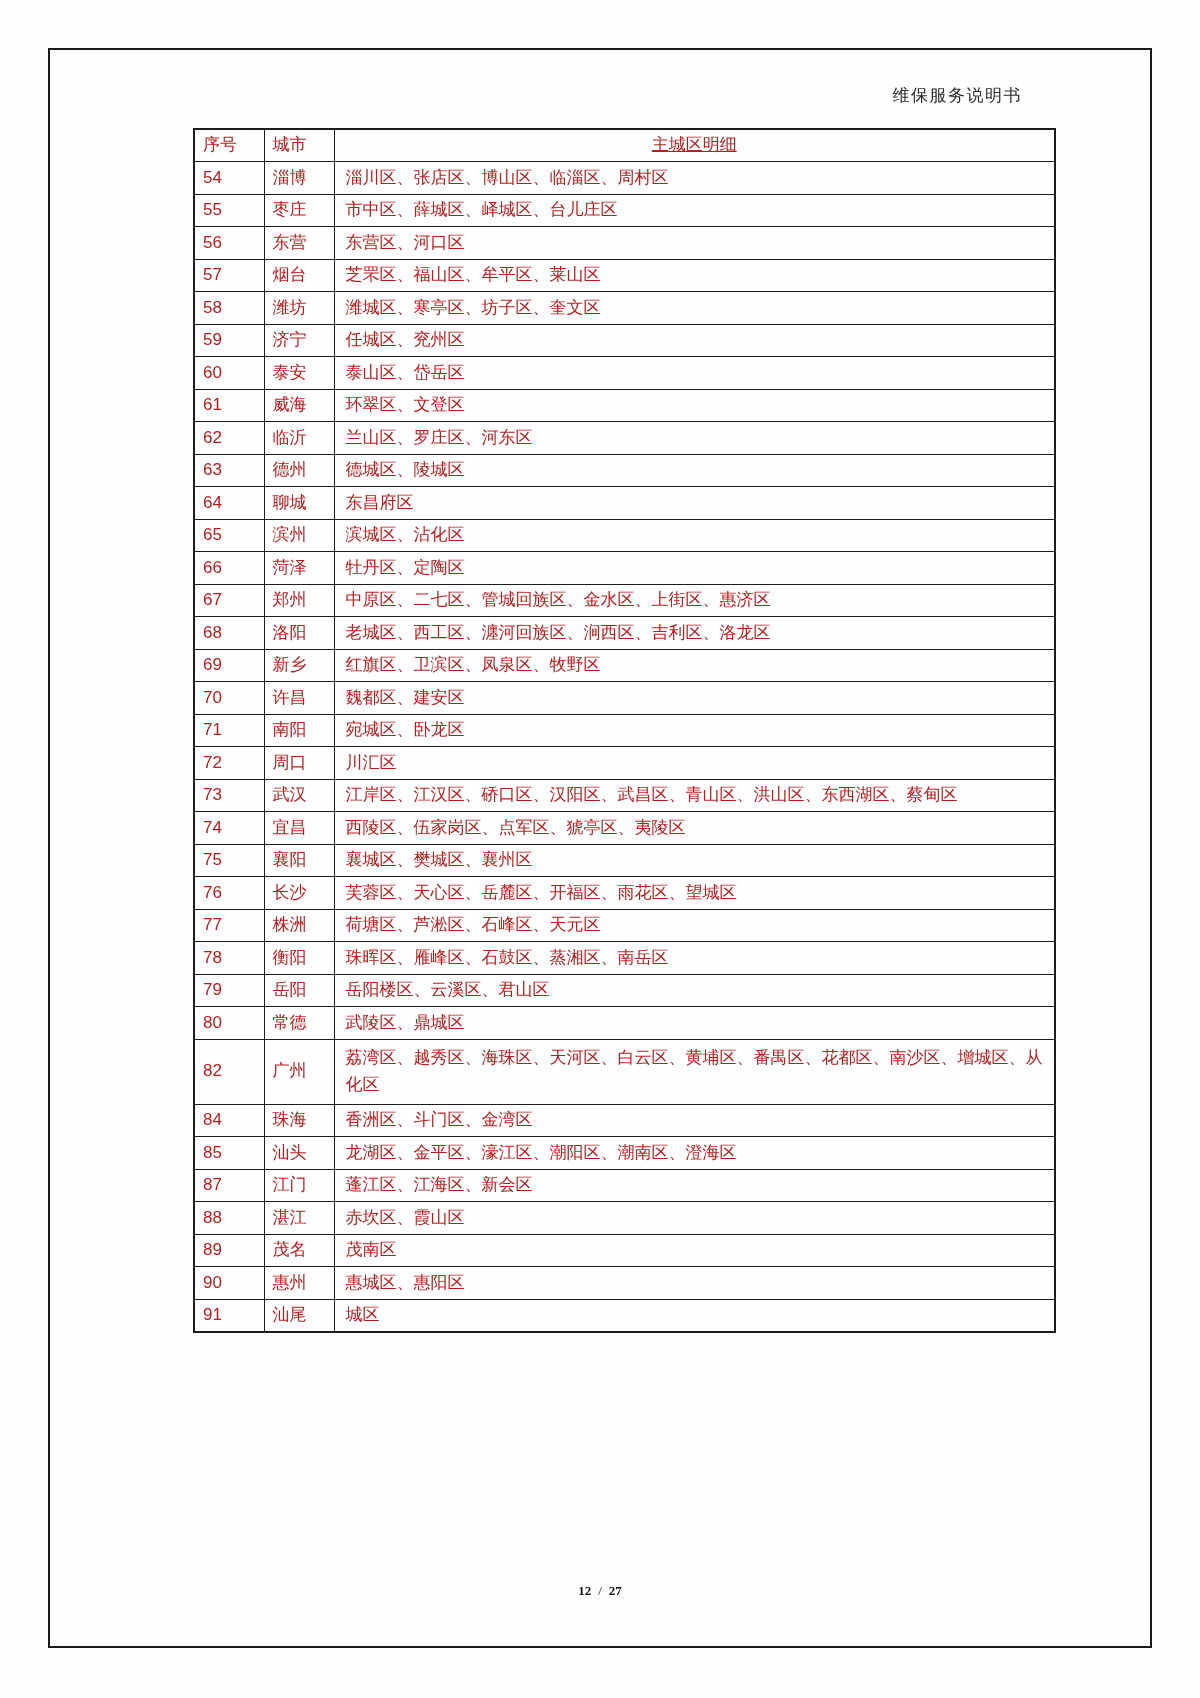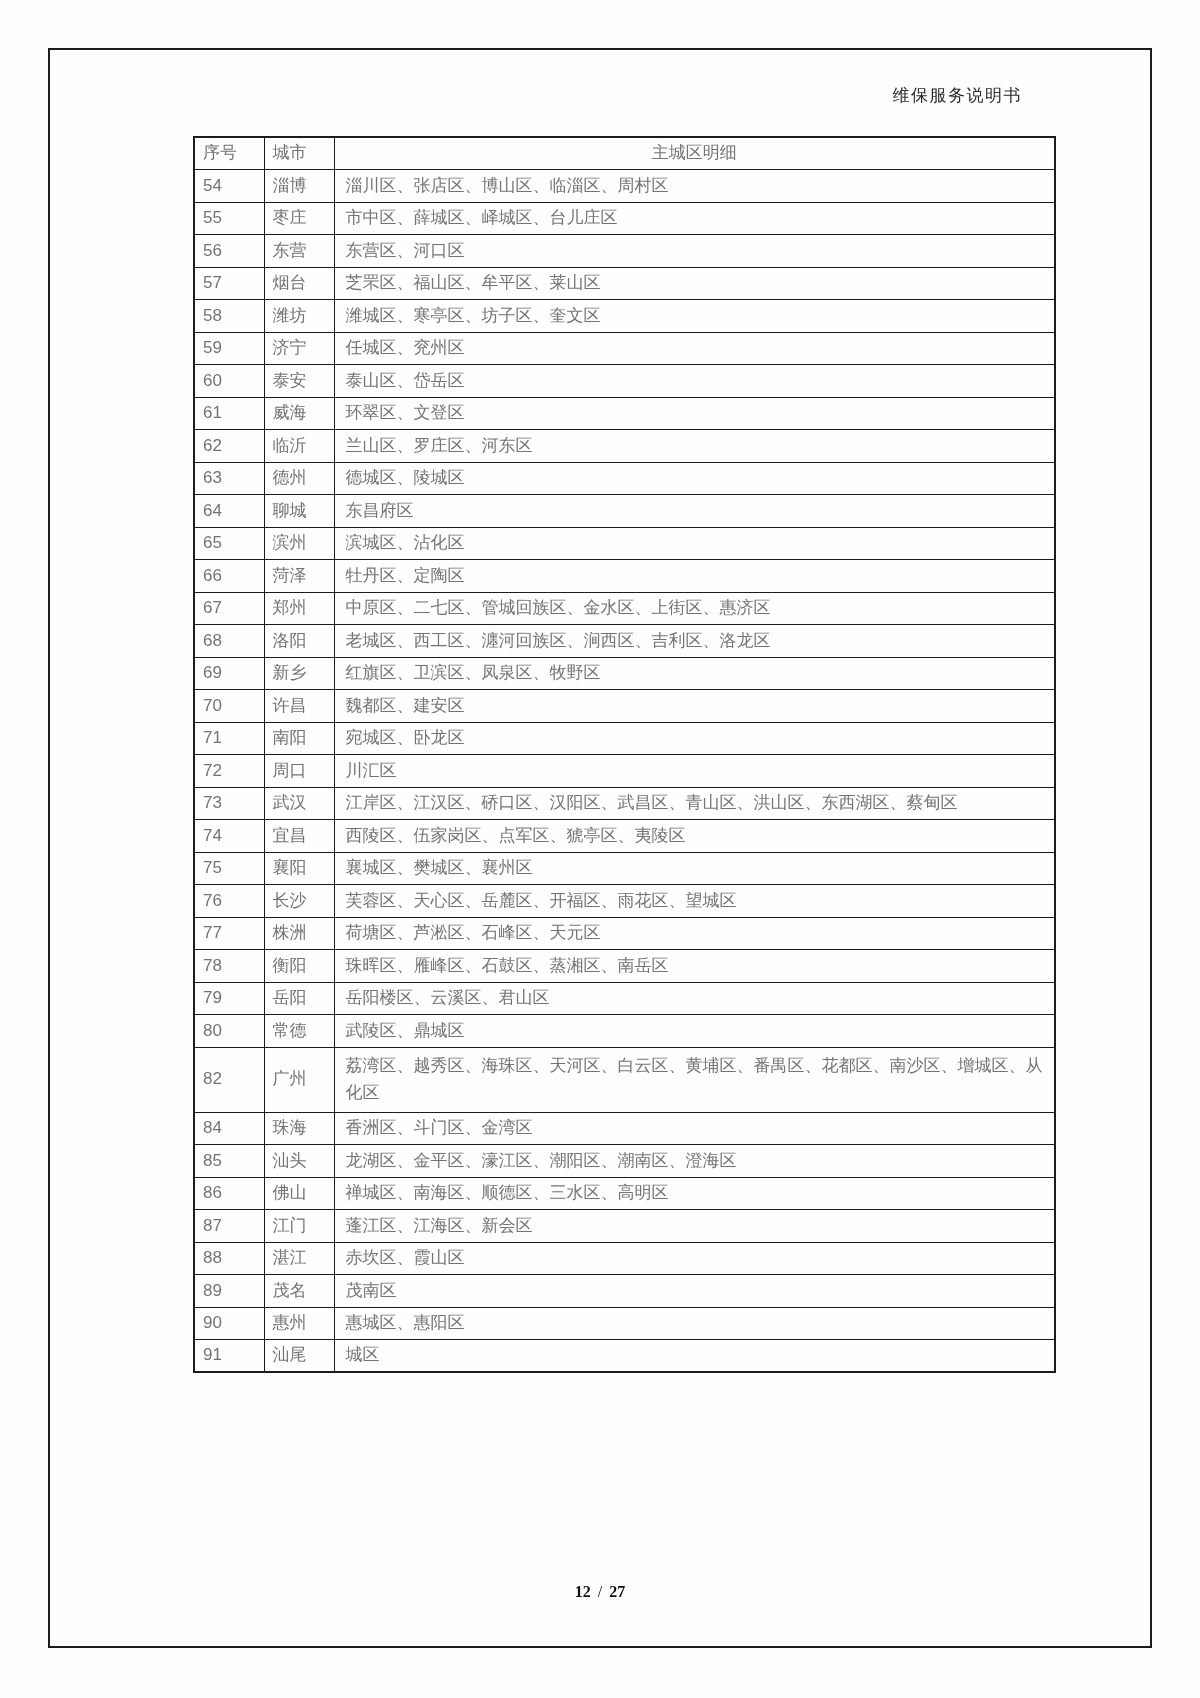--- a/index.html
+++ b/index.html
@@ -31,57 +31,58 @@
     right: 178px;
     font-family: Liberation Sans, sans-serif;
     font-size: 17px;
     letter-spacing: 1.5px;
     color: #2a2a2a;
     white-space: nowrap;
   }
   table.city-table {
     position: absolute;
     left: 193px;
-    top: 136px;
+    top: 128px;
     width: 861px;
     border-collapse: collapse;
     table-layout: fixed;
     border: 2px solid #1c1c1c;
     font-size: 17px;
-    color: #737373;
+    color: #b91c1c;
   }
   .city-table th, .city-table td {
     border: 1.5px solid #1c1c1c;
     box-sizing: border-box;
     height: 32.5px;
     padding: 1px 8px;
     vertical-align: middle;
     font-weight: normal;
     text-align: left;
     line-height: 1.55;
     overflow: hidden;
   }
   .city-table th.detail-col {
     text-align: center;
+    text-decoration: underline;
   }
   .city-table td.detail-cell {
     padding: 2px 11px;
     word-break: break-all;
   }
   .city-table tr.tall td {
     height: 65px;
   }
   .page-footer {
     position: absolute;
     top: 1583px;
     left: 0;
     width: 100%;
     text-align: center;
     font-family: "Liberation Serif", serif;
-    font-size: 16px;
+    font-size: 13px;
     font-weight: bold;
     color: #111111;
   }
   .page-footer .sep {
     font-weight: normal;
     padding: 0 7px;
   }
 </style>
 </head>
 <body>
@@ -250,25 +251,20 @@
           <td>84</td>
           <td>珠海</td>
           <td class="detail-cell">香洲区、斗门区、金湾区</td>
         </tr>
         <tr>
           <td>85</td>
           <td>汕头</td>
           <td class="detail-cell">龙湖区、金平区、濠江区、潮阳区、潮南区、澄海区</td>
         </tr>
         <tr>
-          <td>86</td>
-          <td>佛山</td>
-          <td class="detail-cell">禅城区、南海区、顺德区、三水区、高明区</td>
-        </tr>
-        <tr>
           <td>87</td>
           <td>江门</td>
           <td class="detail-cell">蓬江区、江海区、新会区</td>
         </tr>
         <tr>
           <td>88</td>
           <td>湛江</td>
           <td class="detail-cell">赤坎区、霞山区</td>
         </tr>
         <tr>

